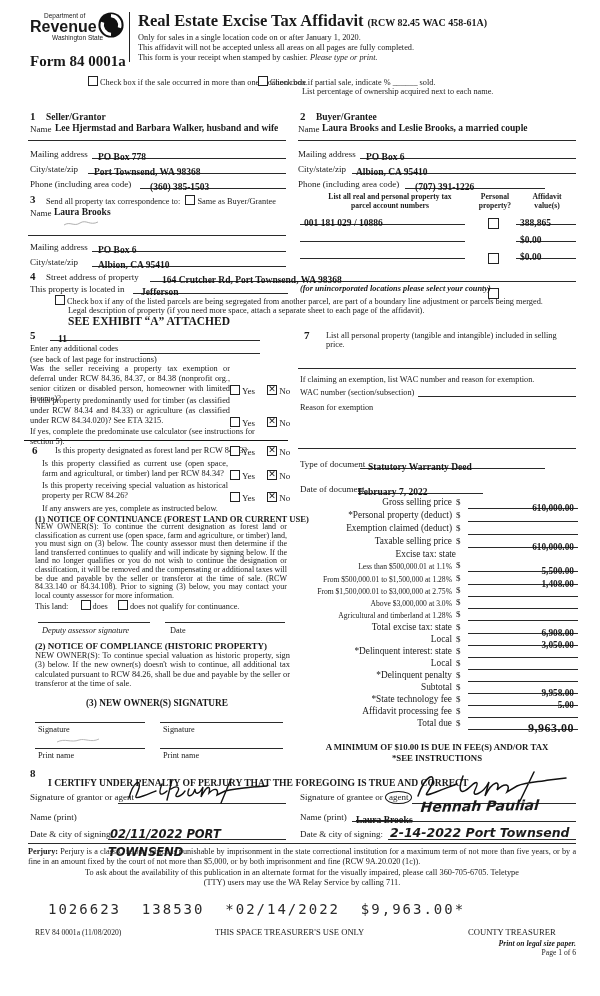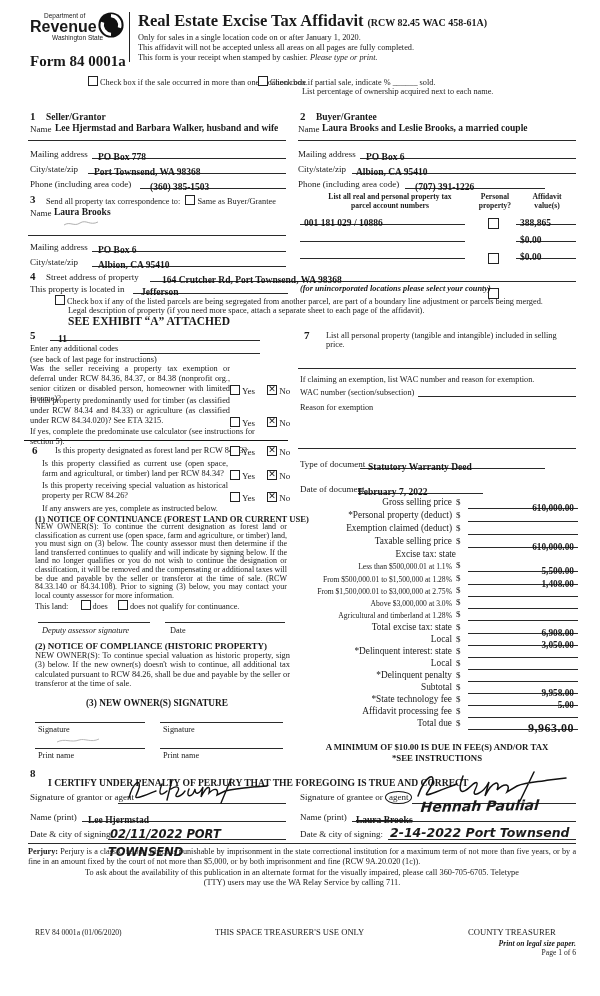--- a/index.html
+++ b/index.html
@@ -350,21 +350,20 @@
   <div class="abs b" style="left:48px;top:769px;font-size:9.6px;margin-top:8px;">I CERTIFY UNDER PENALTY OF PERJURY THAT THE FOREGOING IS TRUE AND CORRECT</div>
 
   <div class="abs lbl" style="left:30px;top:792px;">Signature of grantor or agent</div>
   <div class="fld" style="left:118px;top:789px;width:168px;height:14px;"></div>
   <div class="abs" style="left:125px;top:776px;">
     <svg width="150" height="30" viewBox="0 0 150 30">
       <path d="M4 22 C8 6 16 2 14 12 C12 20 6 24 18 20 C24 18 28 16 31 15 M37 8 C33 18 35 21 42 15 M47 4 L42 24 M46 13 C52 9 56 11 52 17 C48 23 56 21 60 15 M64 13 C60 23 68 21 70 13 C70 19 74 19 78 11 L76 21 C82 9 86 9 84 17 C90 11 94 13 92 19 L100 15 C108 13 118 12 128 11 L142 10 M106 3 L96 27" stroke="#111" stroke-width="1.4" fill="none" stroke-linecap="round"></path>
     </svg>
   </div>
   <div class="abs lbl" style="left:30px;top:812px;">Name (print)</div>
-  <div class="fld" style="left:82px;top:809px;width:204px;height:12px;"><span class="val" style="margin-left:6px;">Lee Hjermstad</span></div>
   <div class="abs lbl" style="left:30px;top:829px;">Date &amp; city of signing:</div>
   <div class="fld" style="left:108px;top:824px;width:178px;height:15px;"><span class="hand" style="font-size:11.5px;margin-left:2px;">02/11/2022  PORT TOWNSEND</span></div>
 
   <div class="abs lbl" style="left:300px;top:792px;">
     <span>Signature of grantee or</span>
     <span class="circled">agent</span>
   </div>
   <div class="fld" style="left:412px;top:789px;width:164px;height:14px;"></div>
   <div class="abs" style="left:412px;top:770px;">
     <svg width="160" height="34" viewBox="0 0 160 34">
@@ -378,20 +377,21 @@
   <div class="fld" style="left:388px;top:823px;width:188px;height:16px;"><span class="hand" style="font-size:12.5px;margin-left:2px;">2-14-2022  Port Townsend</span></div>
 
   <div class="hr" style="left:28px;top:843px;width:548px;"></div>
   <div class="wrap just" style="left:28px;top:847px;width:548px;font-size:8.2px;line-height:9.6px;">
     <span class="b">Perjury:</span>
     <span>Perjury is a class C felony which is punishable by imprisonment in the state correctional institution for a maximum term of not more than five years, or by a fine in an amount fixed by the court of not more than $5,000, or by both imprisonment and fine (RCW 9A.20.020 (1c)).</span>
   </div>
   <div class="abs sm" style="left:28px;top:868px;width:548px;text-align:center;">To ask about the availability of this publication in an alternate format for the visually impaired, please call 360-705-6705. Teletype</div>
   <div class="abs sm" style="left:28px;top:878px;width:548px;text-align:center;">(TTY) users may use the WA Relay Service by calling 711.</div>
 
-
-  <div class="abs xs" style="left:35px;top:928px;">REV 84 0001a (01/06/2020)</div>
+  <div class="abs mono" style="left:48px;top:901px;font-size:14px;letter-spacing:2px;color:#2b2b2b;white-space:pre;">1026623  138530  *02/14/2022  $9,963.00*</div>
+
+  <div class="abs xs" style="left:35px;top:928px;">REV 84 0001a (11/08/2020)</div>
   <div class="abs" style="left:215px;top:927px;font-size:8.6px;">THIS SPACE TREASURER'S USE ONLY</div>
   <div class="abs" style="left:468px;top:927px;font-size:8.6px;">COUNTY TREASURER</div>
   <div class="abs b i" style="left:376px;top:939px;width:200px;text-align:right;font-size:7.6px;">Print on legal size paper.</div>
   <div class="abs" style="left:376px;top:948px;width:200px;text-align:right;font-size:7.6px;">Page 1 of 6</div>
 
 </div>
 
 </body></html>

